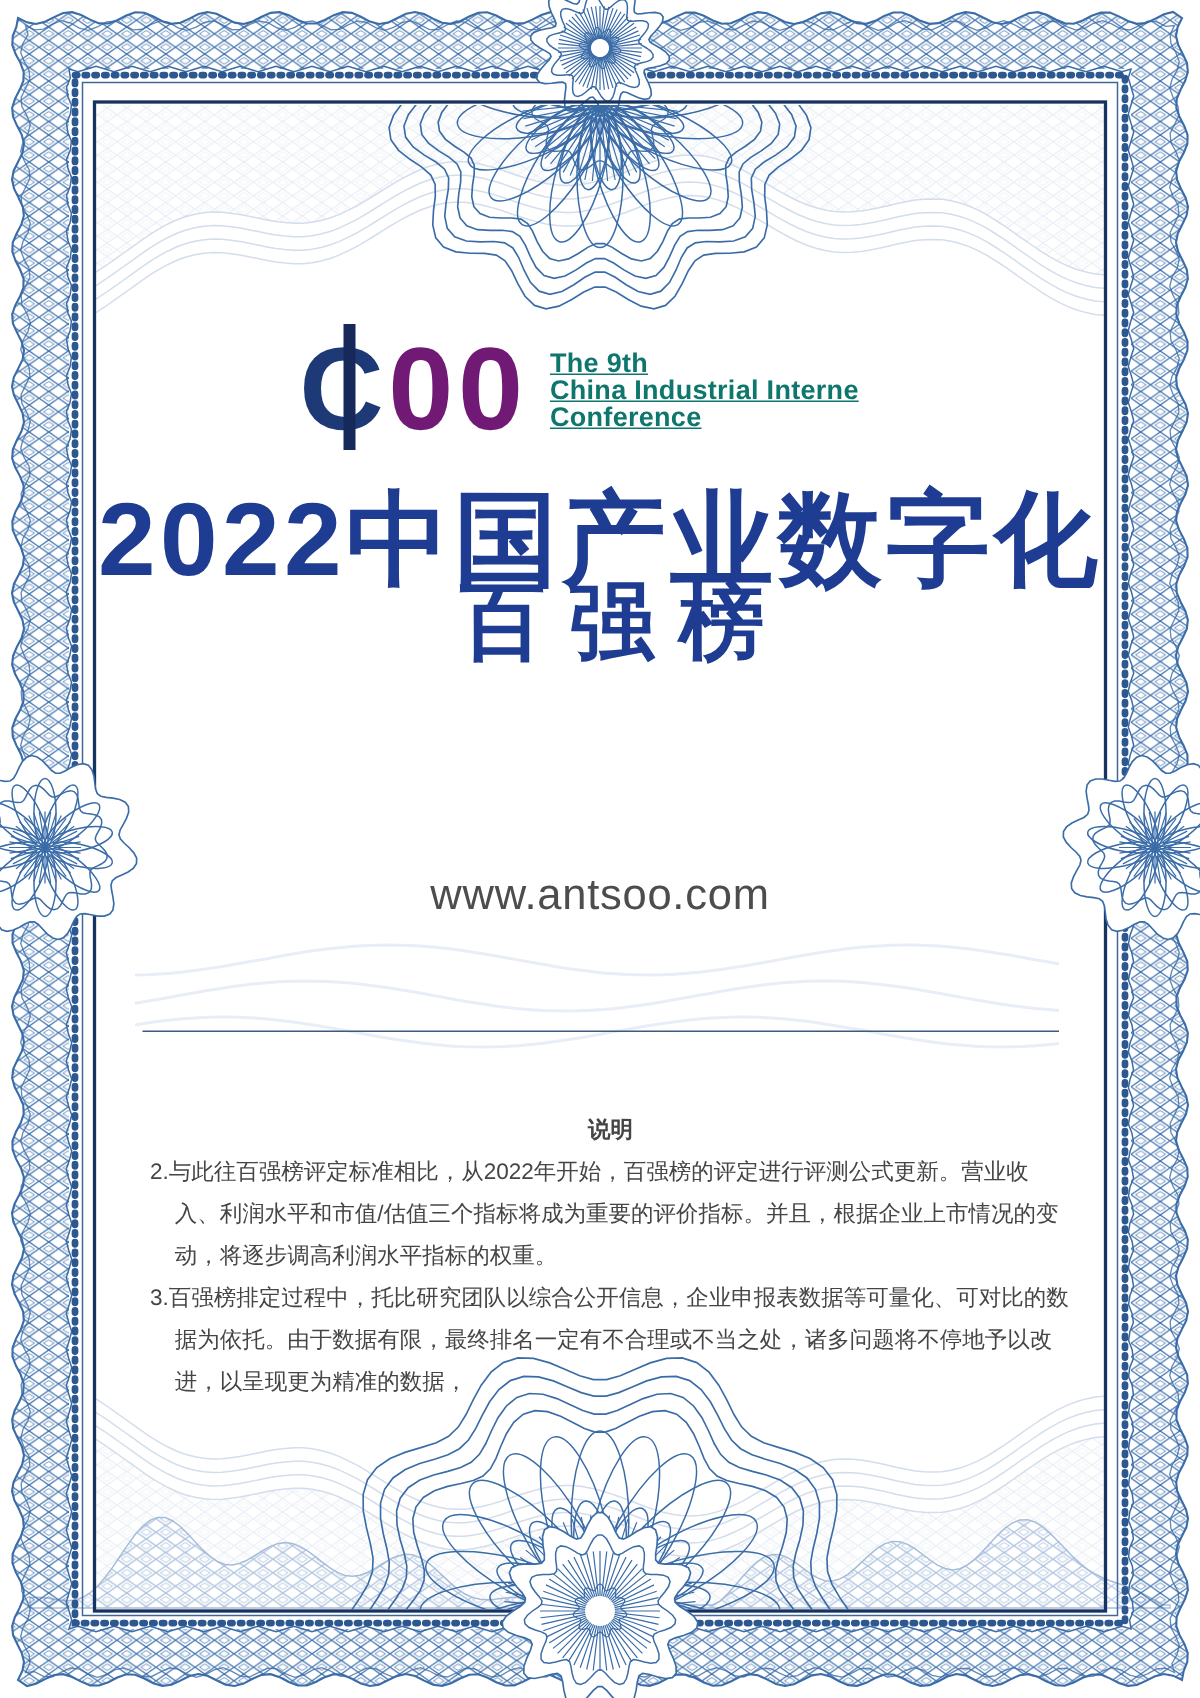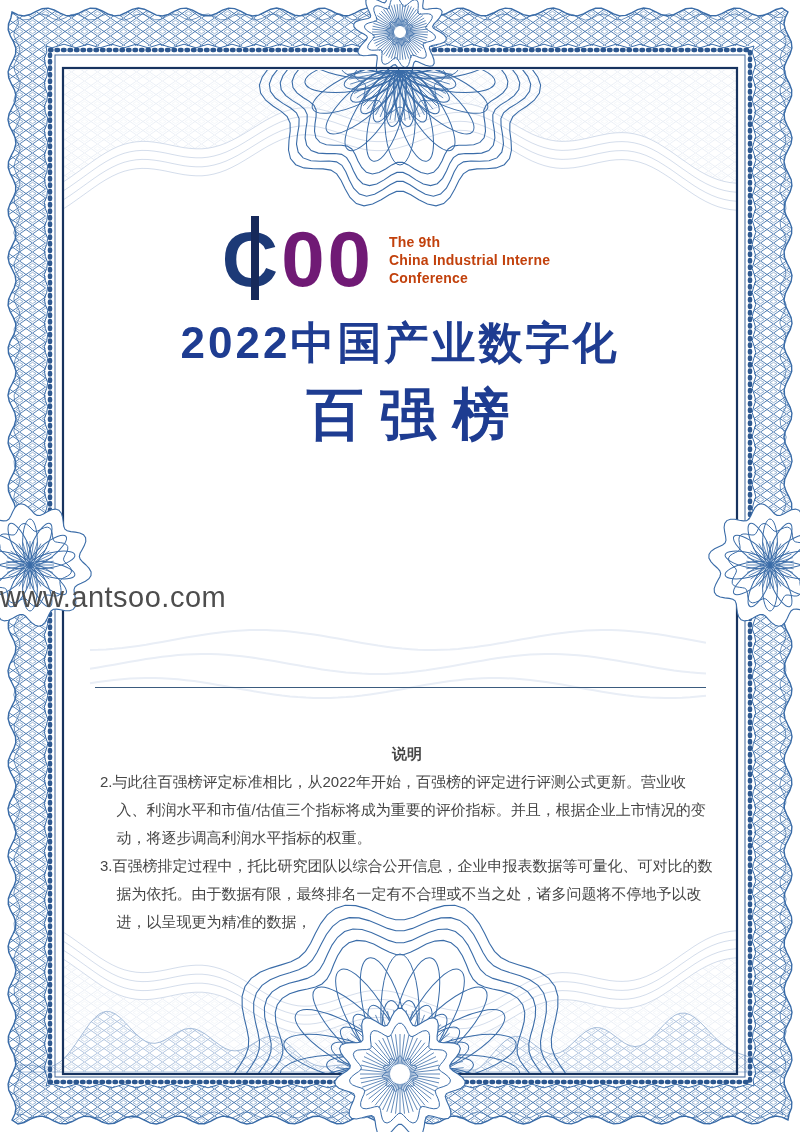--- a/index.html
+++ b/index.html
@@ -9,32 +9,32 @@
   }
   #decor{position:absolute;left:0;top:0;width:800px;height:1132px;}
   .content{position:absolute;left:0;top:0;width:800px;height:1132px;}
 
   
   .logo-row{position:absolute;top:224px;left:0;right:0;display:flex;justify-content:center;align-items:center;gap:15px;transform:translateX(-14px);}
   .logo-mark{display:flex;align-items:flex-start;font-weight:bold;line-height:0.92;}
   .logo-c{position:relative;font-size:78px;color:#1d3a77;display:inline-block;}
   .logo-bar{position:absolute;left:52%;top:-8px;height:84px;width:8px;background:#16295a;}
   .logo-zeros{font-size:78px;color:#701a75;letter-spacing:3px;margin-left:3px;}
-  .logo-tagline{color:#c2410c;font-size:14px;font-weight:bold;line-height:18px;letter-spacing:0.2px;}
+  .logo-tagline{color:#0f766e;font-size:18px;font-weight:bold;line-height:18px;letter-spacing:0.2px;text-decoration:underline;}
 
   
   .title1{position:absolute;top:314px;left:0;right:0;text-align:center;
-    font-size:44px;font-weight:bold;color:#1e3c91;letter-spacing:3px;}
+    font-size:69px;font-weight:bold;color:#1e3c91;letter-spacing:3px;}
   .title2{position:absolute;top:377px;left:0;right:0;text-align:center;
     font-size:57px;font-weight:bold;color:#1e3c91;letter-spacing:16px;padding-left:32px;box-sizing:border-box;}
 
   
   .issuer-name{position:absolute;top:524px;left:0;right:0;text-align:center;
     font-size:38px;color:#3a3a3a;letter-spacing:12px;padding-left:12px;box-sizing:border-box;}
-  .issuer-url{position:absolute;top:581px;left:0;right:0;text-align:left;
+  .issuer-url{position:absolute;top:581px;left:0;right:0;text-align:center;
     font-size:29px;color:#4d4d4d;letter-spacing:0.5px;}
 
   .divider{position:absolute;top:687px;left:95px;width:611px;height:1px;background:#3b5b7e;}
 
   
   .notes{position:absolute;top:740px;left:100px;width:614px;font-size:15px;line-height:28px;color:#454545;}
   .notes-heading{font-weight:bold;text-align:center;}
   .note-item{text-indent:-1.1em;padding-left:1.1em;}
 </style>
 </head>

